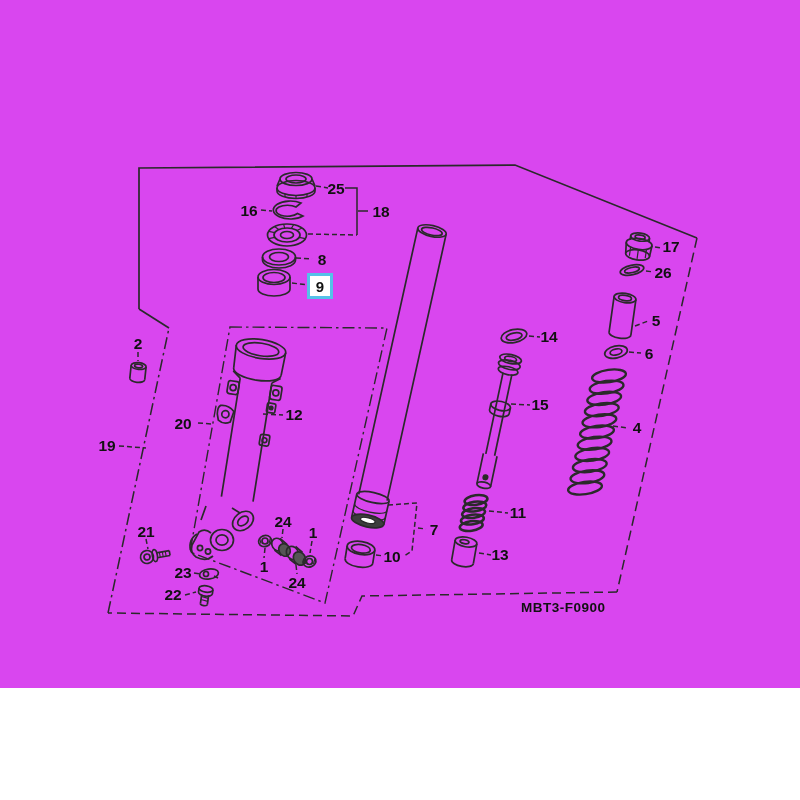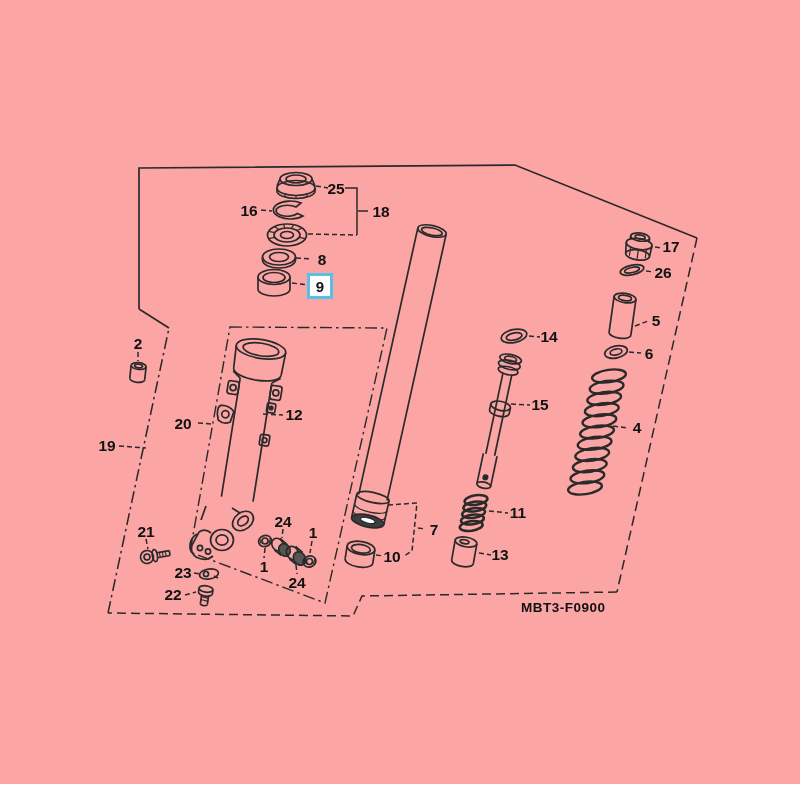--- a/index.html
+++ b/index.html
@@ -1,16 +1,16 @@
 <!DOCTYPE html>
 <html><head>
 <meta charset="utf-8">
 <style>
   html,body{margin:0;padding:0;background:#ffffff;}
-  #stage{position:relative;width:800px;height:784px;background:#fca5a5;overflow:hidden;}
+  #stage{position:relative;width:800px;height:688px;background:#d946ef;overflow:hidden;}
   svg{position:absolute;left:0;top:0;}
   text{font-family:"Liberation Sans",sans-serif;}
 </style>
 </head>
 <body>
 
 <div id="stage">
 <svg width="800" height="800" viewBox="0 0 800 800">
 
   <g stroke="#2a2a2a" fill="none">

